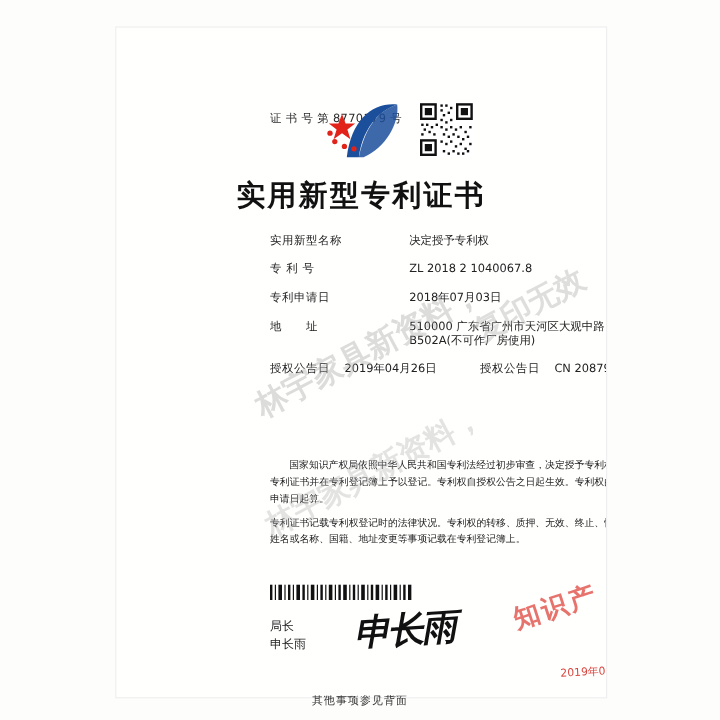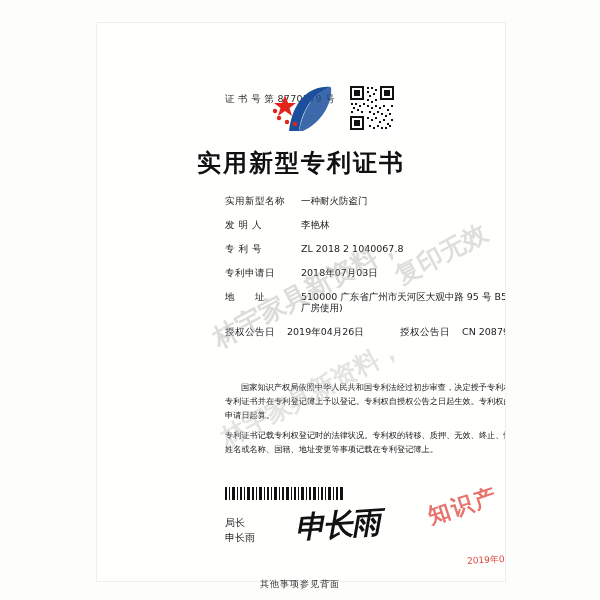--- a/index.html
+++ b/index.html
@@ -41,21 +41,21 @@
     position:absolute;left:0;right:0;top:124px;
     text-align:center;
     font-family:Liberation Mono, monospace;
     font-size:24px;font-weight:bold;color:#111;
     letter-spacing:2px;
   }
   .fields{
     position:absolute;left:128px;top:172px;width:340px;
     font-size:9.5px;color:#222;line-height:1.25;
   }
-  .frow{display:flex;margin-bottom:12px;align-items:flex-start;}
+  .frow{display:flex;margin-bottom:12px;align-items:flex-start;gap:40px;}
   .flabel{
     width:76px;flex:0 0 76px;
     letter-spacing:.5px;color:#222;
   }
   .fvalue{flex:1;color:#222;}
   .two-col{display:flex;margin-bottom:12px;}
   .two-col .col{display:flex;}
   .two-col .col.first{width:175px;}
   .two-col .flabel{width:62px;flex:0 0 62px;}
   .note{
@@ -224,25 +224,21 @@
         <circle cx="28" cy="41" r="2.2" fill="#e2231a"></circle>
         <circle cx="36" cy="43" r="2.2" fill="#e2231a"></circle>
       </svg>
     </div>
 
     <div class="title">实用新型专利证书</div>
 
     <div class="fields">
       <div class="frow">
         <div class="flabel">实用新型名称</div>
-        <div class="fvalue">一种耐火防盗门</div>
-      </div>
-      <div class="frow">
-        <div class="flabel">发 明 人</div>
-        <div class="fvalue">李艳林</div>
+        <div class="fvalue">决定授予专利权</div>
       </div>
       <div class="frow">
         <div class="flabel">专 利 号</div>
         <div class="fvalue">ZL 2018 2 1040067.8</div>
       </div>
       <div class="frow">
         <div class="flabel">专利申请日</div>
         <div class="fvalue">2018年07月03日</div>
       </div>
       <div class="frow">

